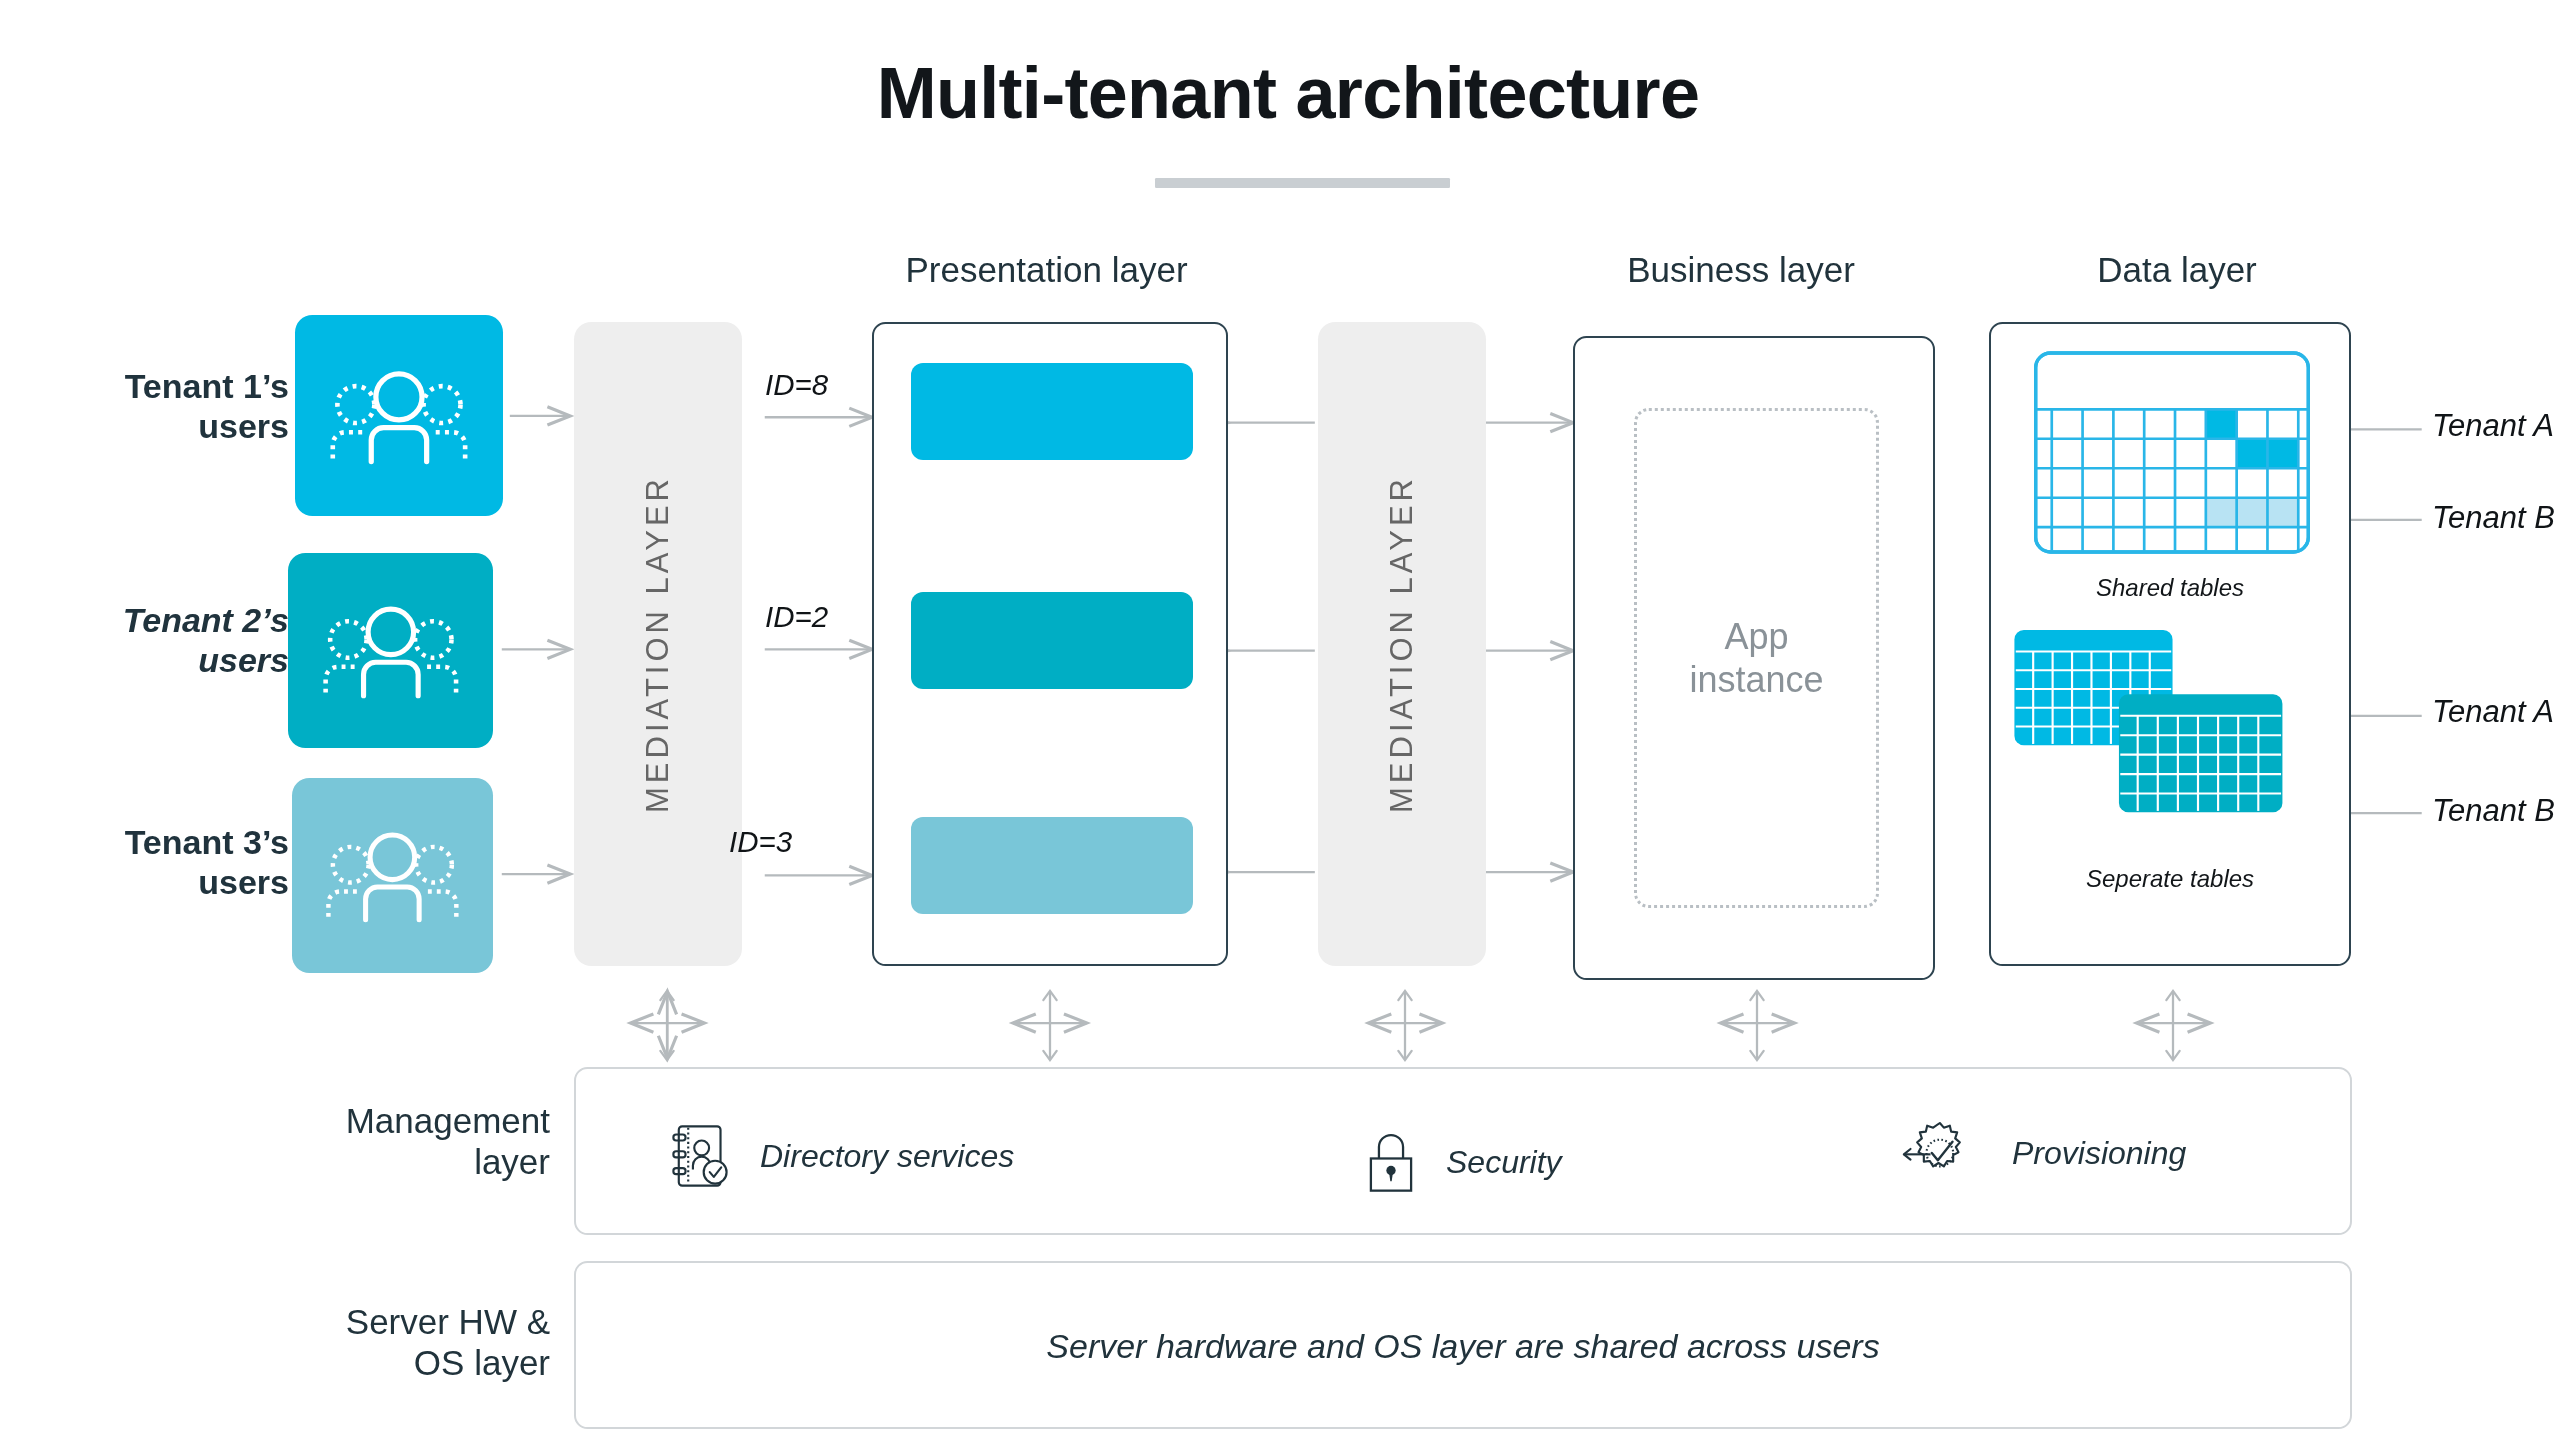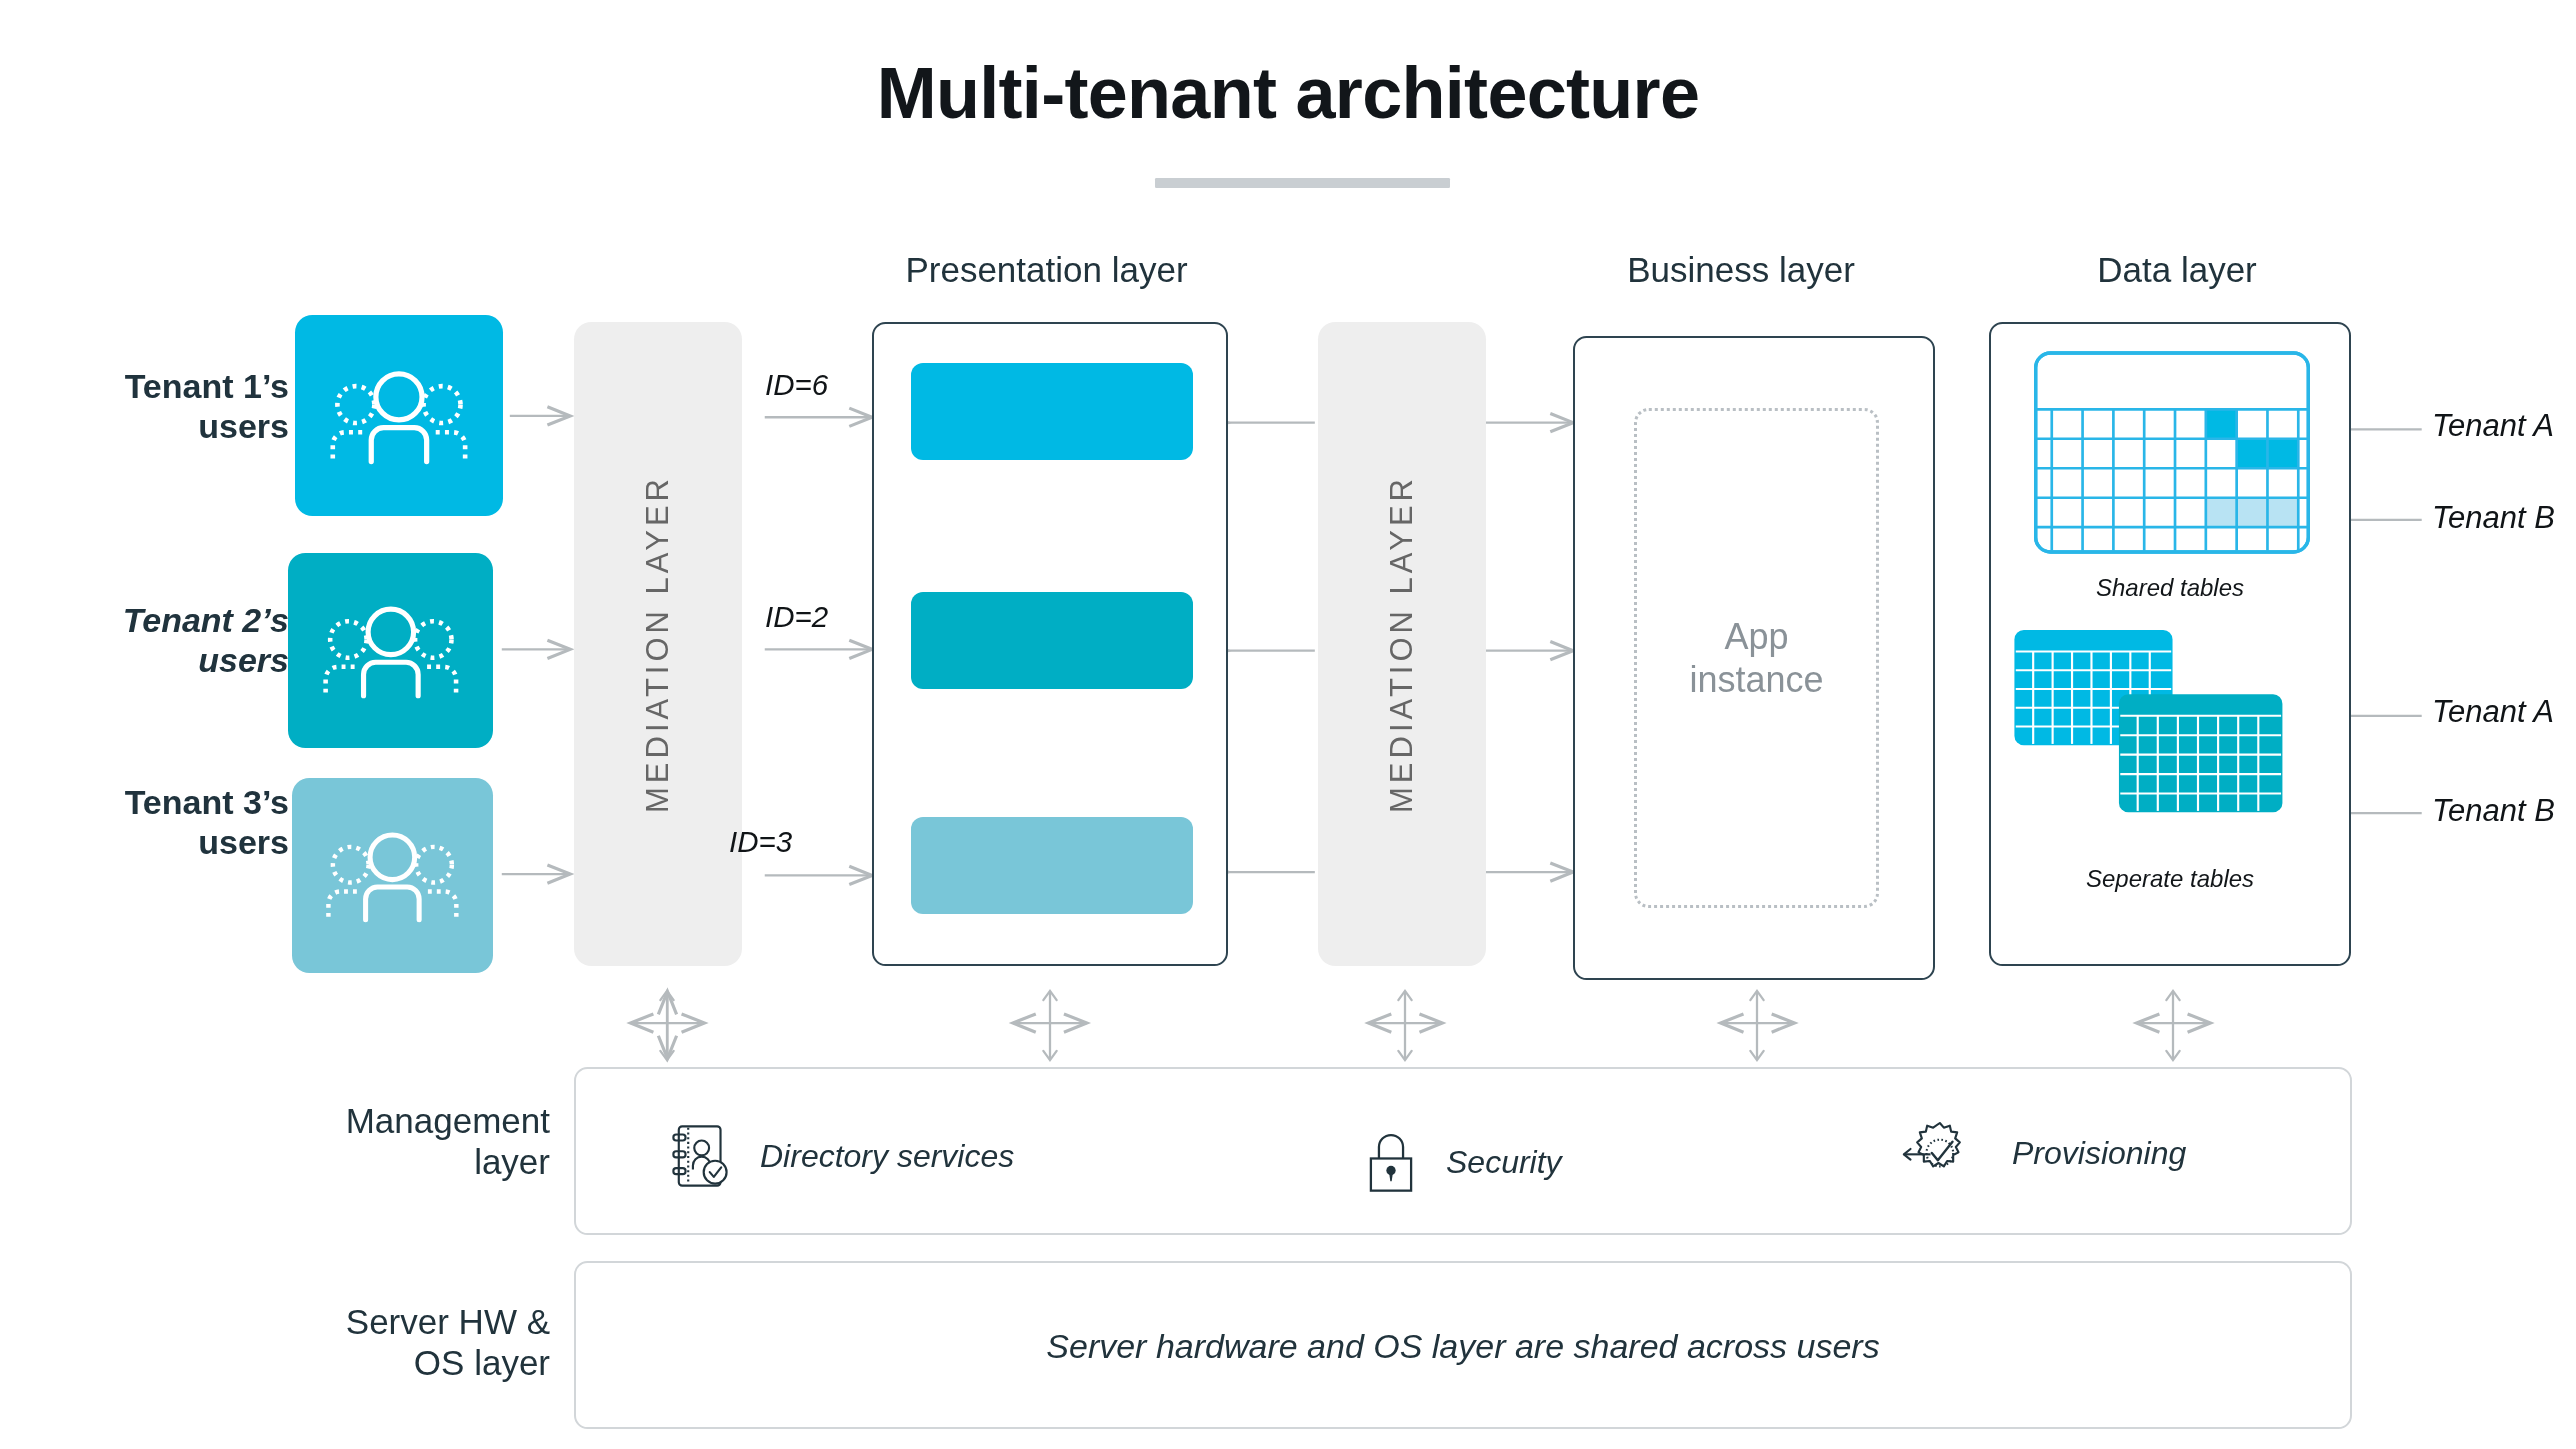--- a/index.html
+++ b/index.html
@@ -116,21 +116,21 @@
   <div class="col-heading" style="left:1996px; top:250px; width:362px;">Data layer</div>
 
   <div class="tenant-label" style="left:27px; top:366px; width:262px;">
     <div>Tenant 1’s</div>
     <div>users</div>
   </div>
   <div class="tenant-label" style="left:27px; top:600px; width:262px;font-style:italic;">
     <div>Tenant 2’s</div>
     <div>users</div>
   </div>
-  <div class="tenant-label" style="left:27px; top:782px; width:262px;text-align:right;">
+  <div class="tenant-label" style="left:27px; top:822px; width:262px;text-align:right;">
     <div>Tenant 3’s</div>
     <div>users</div>
   </div>
 
   <div class="tenant-tile" id="tile1" style="left:295px; top:315px; width:208px; height:201px; background:#00b9e4;">
     <svg viewBox="0 0 100 72">
       <circle cx="50" cy="24" r="15" fill="none" stroke="#fff" stroke-width="3.4"></circle>
       <path d="M32 66 V52 a8 8 0 0 1 8-8 h20 a8 8 0 0 1 8 8 V66" fill="none" stroke="#fff" stroke-width="3.4" stroke-linecap="round"></path>
       <circle cx="22" cy="29" r="12" fill="none" stroke="#fff" stroke-width="3" stroke-dasharray="2.6 3.4"></circle>
       <path d="M7 64 V55 a8 8 0 0 1 8-8 h14" fill="none" stroke="#fff" stroke-width="3" stroke-dasharray="2.6 3.4"></path>
@@ -240,21 +240,21 @@
       <line x1="30" y1="10" x2="30" y2="110"></line>
       <path d="M20 22 L30 8 L40 22"></path>
         <path d="M20 98 L30 112 L40 98"></path>
     </g>
   </svg>
 
   <div class="mediation" style="left:574px; top:322px; width:168px; height:644px;">
     <span>MEDIATION LAYER</span>
   </div>
 
-  <div class="id-label" style="left:765px; top:368px;">ID=6</div>
+  <div class="id-label" style="left:765px; top:368px;">ID=8</div>
   <div class="id-label" style="left:765px; top:600px;">ID=2</div>
   <div class="id-label" style="left:729px; top:825px;">ID=3</div>
 
   <div class="panel" style="left:872px; top:322px; width:356px; height:644px;">
     <div class="pbar" style="left:37px; top:39px; width:282px; height:97px; background:#00b9e4;"></div>
     <div class="pbar" style="left:37px; top:268px; width:282px; height:97px; background:#00aec4;"></div>
     <div class="pbar" style="left:37px; top:493px; width:282px; height:97px; background:#79c6d8;"></div>
   </div>
 
   <div class="mediation" style="left:1318px; top:322px; width:168px; height:644px;">

